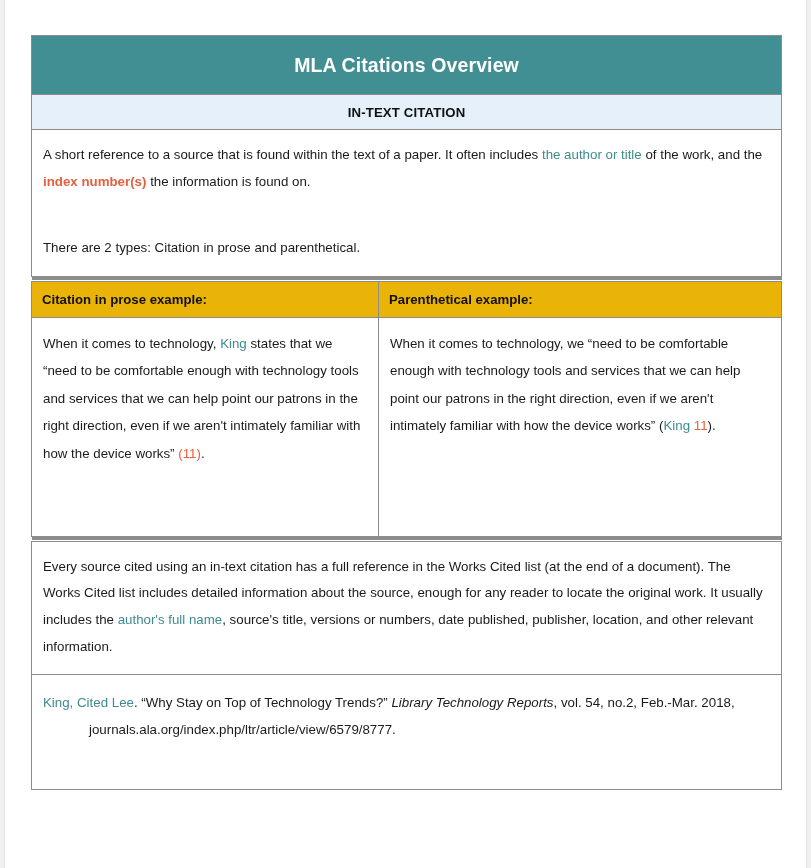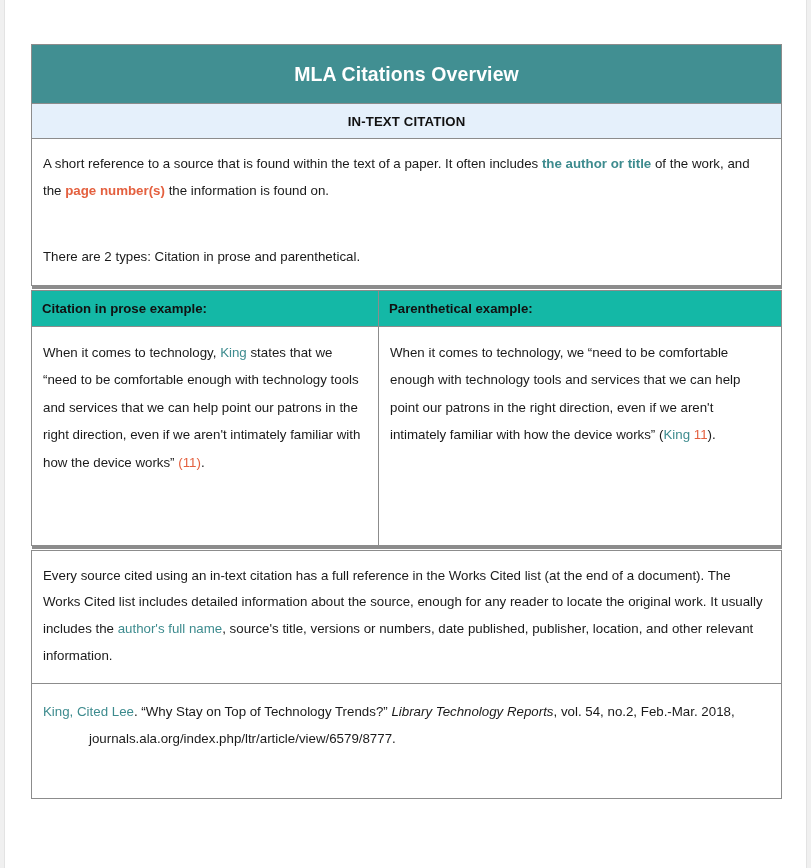--- a/index.html
+++ b/index.html
@@ -37,21 +37,21 @@
     width: 1px;
     background: #e3e3e3;
   }
   .page-edge-line-l { left: 4px; }
   .page-edge-line-r { right: 4px; }
 
   
   .doc-table {
     position: absolute;
     left: 31px;
-    top: 44px;
+    top: 35px;
     width: 750px;
     border-collapse: collapse;
     table-layout: fixed;
   }
   .doc-table td {
     border: 1px solid #8c8c8c;
     vertical-align: top;
     padding: 0;
   }
 
@@ -94,21 +94,21 @@
   }
   .prose-cell p {
     margin: 0;
   }
   .prose-cell p.spaced {
     margin-top: 40px;
   }
 
   
   .grey-band {
-    background: #14b8a6;
+    background: #eab308;
     height: 35px;
     vertical-align: middle !important;
     padding: 0 10px !important;
   }
   .grey-band-text {
     font-size: 13.2px;
     font-weight: bold;
     color: #111111;
   }
 
@@ -144,21 +144,21 @@
     background: #ffffff;
   }
   .sep-rule {
     height: 3px;
     background: #8c8c8c;
     width: 100%;
   }
 
   
   .teal        { color: #3d8b8e; }
-  .teal-bold   { color: #3d8b8e; font-weight: bold; }
+  .teal-bold   { color: #3d8b8e; font-weight: normal; }
   .orange      { color: #e4603f; }
   .orange-bold { color: #e4603f; font-weight: bold; }
   .ital        { font-style: italic; text-align: right; }
 </style>
 </head>
 <body>
 
 <div class="page-backdrop">
   <div class="page-edge-left"></div>
   <div class="page-edge-line-l"></div>
@@ -180,21 +180,21 @@
   </tr>
 
   <tr>
     <td class="section-band" colspan="2">
       <span class="section-band-text">IN-TEXT CITATION</span>
     </td>
   </tr>
 
   <tr>
     <td class="prose-cell" colspan="2">
-      <p><span>A short reference to a source that is found within the text of a paper. It often includes </span><span class="teal-bold">the author or title</span><span> of the work, and the </span><span class="orange-bold">page number(s)</span><span> the information is found on.</span></p>
+      <p><span>A short reference to a source that is found within the text of a paper. It often includes </span><span class="teal-bold">the author or title</span><span> of the work, and the </span><span class="orange-bold">index number(s)</span><span> the information is found on.</span></p>
       <p class="spaced">There are 2 types: Citation in prose and parenthetical.</p>
     </td>
   </tr>
 
   <tr class="spacer-row">
     <td colspan="2">
           <div class="sep-rule"></div>
         </td>
   </tr>
 

